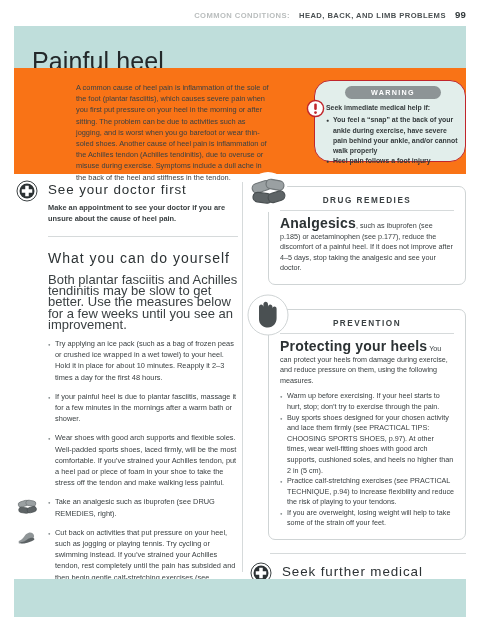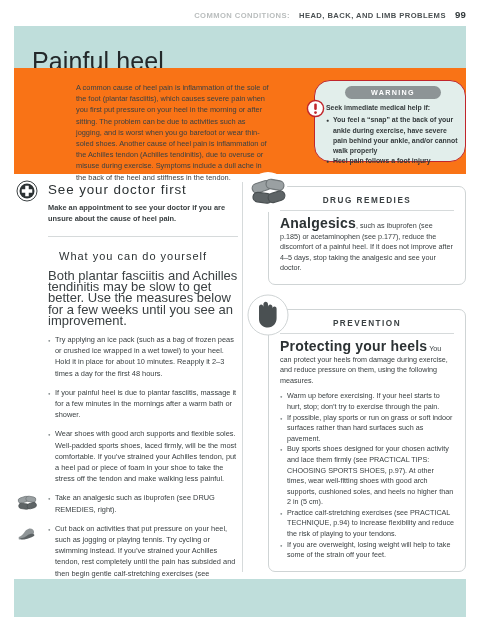--- a/index.html
+++ b/index.html
@@ -103,22 +103,22 @@
   }
   .sec-sub {
     font-size: 7.4px; line-height: 11px; color: #3b4143;
     font-weight: bold; margin-top: 4px;
   }
   .rule {
     height: 1px; background: #d6dadb; margin: 12px 0 0 34px;
   }
 
   .bighead {
-    font-size: 11px; font-weight: normal; color: #2c3234;
-    letter-spacing: 1px; margin: 13px 0 8px 11px;
+    font-size: 14px; font-weight: normal; color: #2c3234;
+    letter-spacing: 1px; margin: 13px 0 8px 0;
   }
 
   .body-col { padding-left: 34px; }
   .p {
     font-size: 13px; line-height: 11.2px; color: #3b4143; margin-bottom: 8px;
   }
   ul.bl { list-style: none; }
   ul.bl li {
     position: relative; padding-left: 7px; margin-bottom: 8px;
     font-size: 7.4px; line-height: 11.2px; color: #3b4143;
@@ -269,21 +269,20 @@
     <div class="panel" style="margin-top:24px">
       <svg class="panel-icon" viewBox="0 0 44 44">
         <circle cx="22" cy="22" r="20" fill="#ffffff" stroke="#cfd4d5" stroke-width="1"></circle>
         <path d="M13 23V14c0-1.4 1-2.4 2.2-2.4s2.2 1 2.2 2.4v-2.6c0-1.5 1-2.6 2.3-2.6s2.3 1.1 2.3 2.6V14c0-1.4 1-2.5 2.2-2.5s2.3 1.1 2.3 2.5v1.6c0-1.3.9-2.2 2-2.2s2.1.9 2.1 2.3v9.6c0 5-3.4 9.2-8.6 9.2-5 0-9-3.3-9-8.3z" fill="#4a5052"></path>
       </svg>
       <div class="panel-title">PREVENTION</div>
       <div class="panel-title-rule"></div>
       <p style="margin-bottom:5px"><b class="lead">Protecting your heels</b><span> You can protect your heels from damage during exercise, and reduce pressure on them, using the following measures.</span></p>
       <ul>
         <li>Warm up before exercising. If your heel starts to hurt, stop; don’t try to exercise through the pain.</li>
-        <li>If possible, play sports or run on grass or soft indoor surfaces rather than hard surfaces such as pavement.</li>
         <li>Buy sports shoes designed for your chosen activity and lace them firmly (see PRACTICAL TIPS: CHOOSING SPORTS SHOES, p.97). At other times, wear well-fitting shoes with good arch supports, cushioned soles, and heels no higher than 2 in (5 cm).</li>
         <li>Practice calf-stretching exercises (see PRACTICAL TECHNIQUE, p.94) to increase flexibility and reduce the risk of playing to your tendons.</li>
         <li>If you are overweight, losing weight will help to take some of the strain off your feet.</li>
       </ul>
     </div>
 
     <div class="rule" style="margin:13px 0 0 22px"></div>
 
     <div class="iconhead" style="margin-top:10px; padding-left:34px">
       <svg class="circ-icon" viewBox="0 0 44 44">

